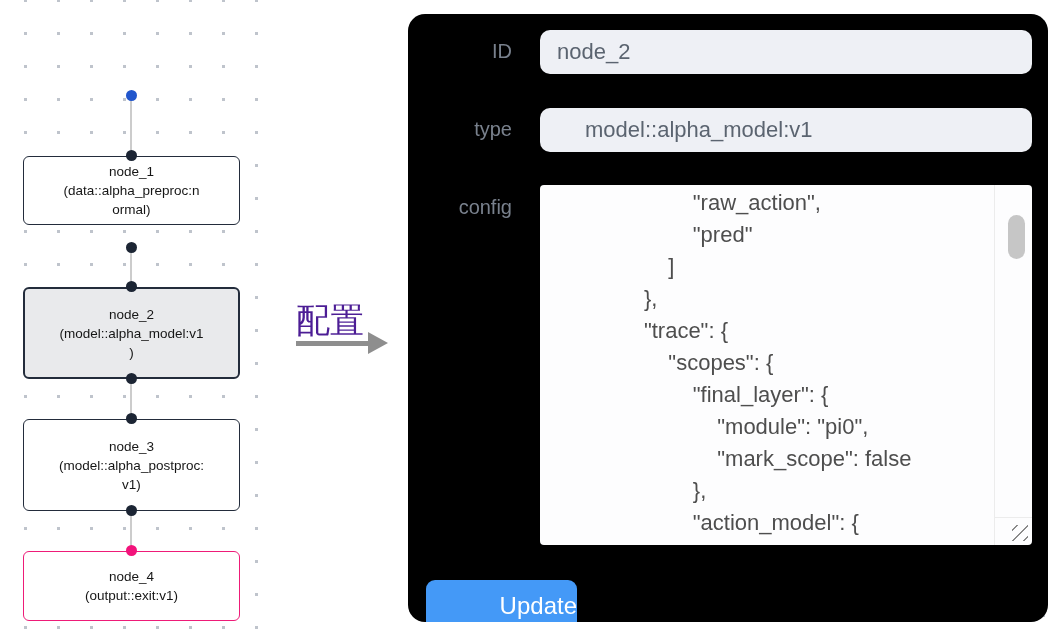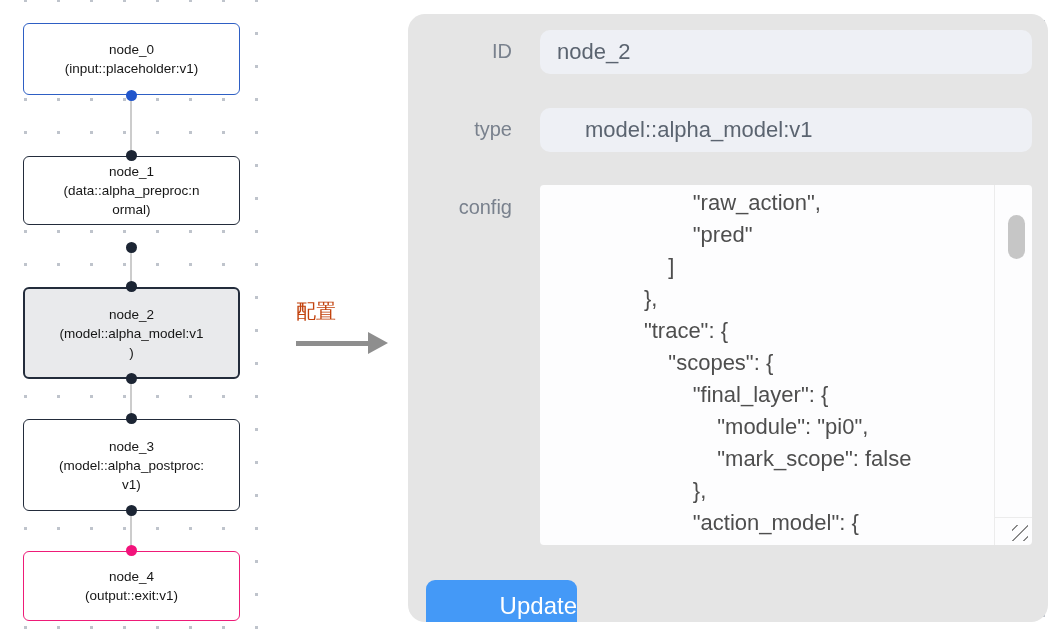--- a/index.html
+++ b/index.html
@@ -24,31 +24,31 @@
   .node--input    { border-color:#2e5fc4; }
   .node--selected { border-width:2.5px; background:#e9eaec; }
   .node--output   { border-color:#ee1b78; }
   .port { position:absolute; left:126px; width:11px; height:11px; border-radius:50%;
           background:#1c2534; z-index:3; }
   .port--blue { background:#2156cc; }
   .port--pink { background:#f2137b; }
 
   
   .annot-label { position:absolute; left:296px; top:298px; width:80px;
-                 font-size:20px; font-weight:500; color:#c2410c; }
+                 font-size:34px; font-weight:500; color:#4c1d95; }
   .annot-arrow-line { position:absolute; left:296px; top:341px; width:74px; height:5px;
                       background:#8e8e8e; }
   .annot-arrow-head { position:absolute; left:368px; top:332px; width:0; height:0;
                       border-left:20px solid #8e8e8e;
                       border-top:11px solid transparent;
                       border-bottom:11px solid transparent; }
 
   
   .panel { position:absolute; left:408px; top:14px; width:640px; height:608px;
-           background:#e5e5e5; border-radius:17px; overflow:hidden; }
+           background:#000000; border-radius:17px; overflow:hidden; }
   .panel-label { position:absolute; left:4px; width:100px; text-align:right;
                  font-size:20px; color:#79818d; }
   .lbl-id     { top:26px; }
   .lbl-type   { top:104px; }
   .lbl-config { top:182px; }
   .panel-input { position:absolute; left:132px; width:492px; height:44px;
                  background:#eef0f5; border:none; border-radius:10px;
                  font-family:"Liberation Sans", sans-serif;
                  font-size:22px; color:#5b6470; padding:0 0 0 17px; outline:none; }
   .inp-id   { top:16px; }
@@ -80,24 +80,20 @@
 <div class="stage">
 
   <div class="dot-grid dot-grid-left"></div>
   <div class="dot-grid dot-grid-right"></div>
 
   <div class="edge" style="top:95px;  height:61px;"></div>
   <div class="edge" style="top:247px; height:40px;"></div>
   <div class="edge" style="top:379px; height:40px;"></div>
   <div class="edge" style="top:511px; height:40px;"></div>
 
-  <div class="node node--input" style="top:23px; height:72px;">
-    <div class="node-label">node_0
-(input::placeholder:v1)</div>
-  </div>
   <div class="node" style="top:156px; height:69px;">
     <div class="node-label">node_1
 (data::alpha_preproc:n
 ormal)</div>
   </div>
   <div class="node node--selected" style="top:287px; height:92px;">
     <div class="node-label">node_2
 (model::alpha_model:v1
 )</div>
   </div>

